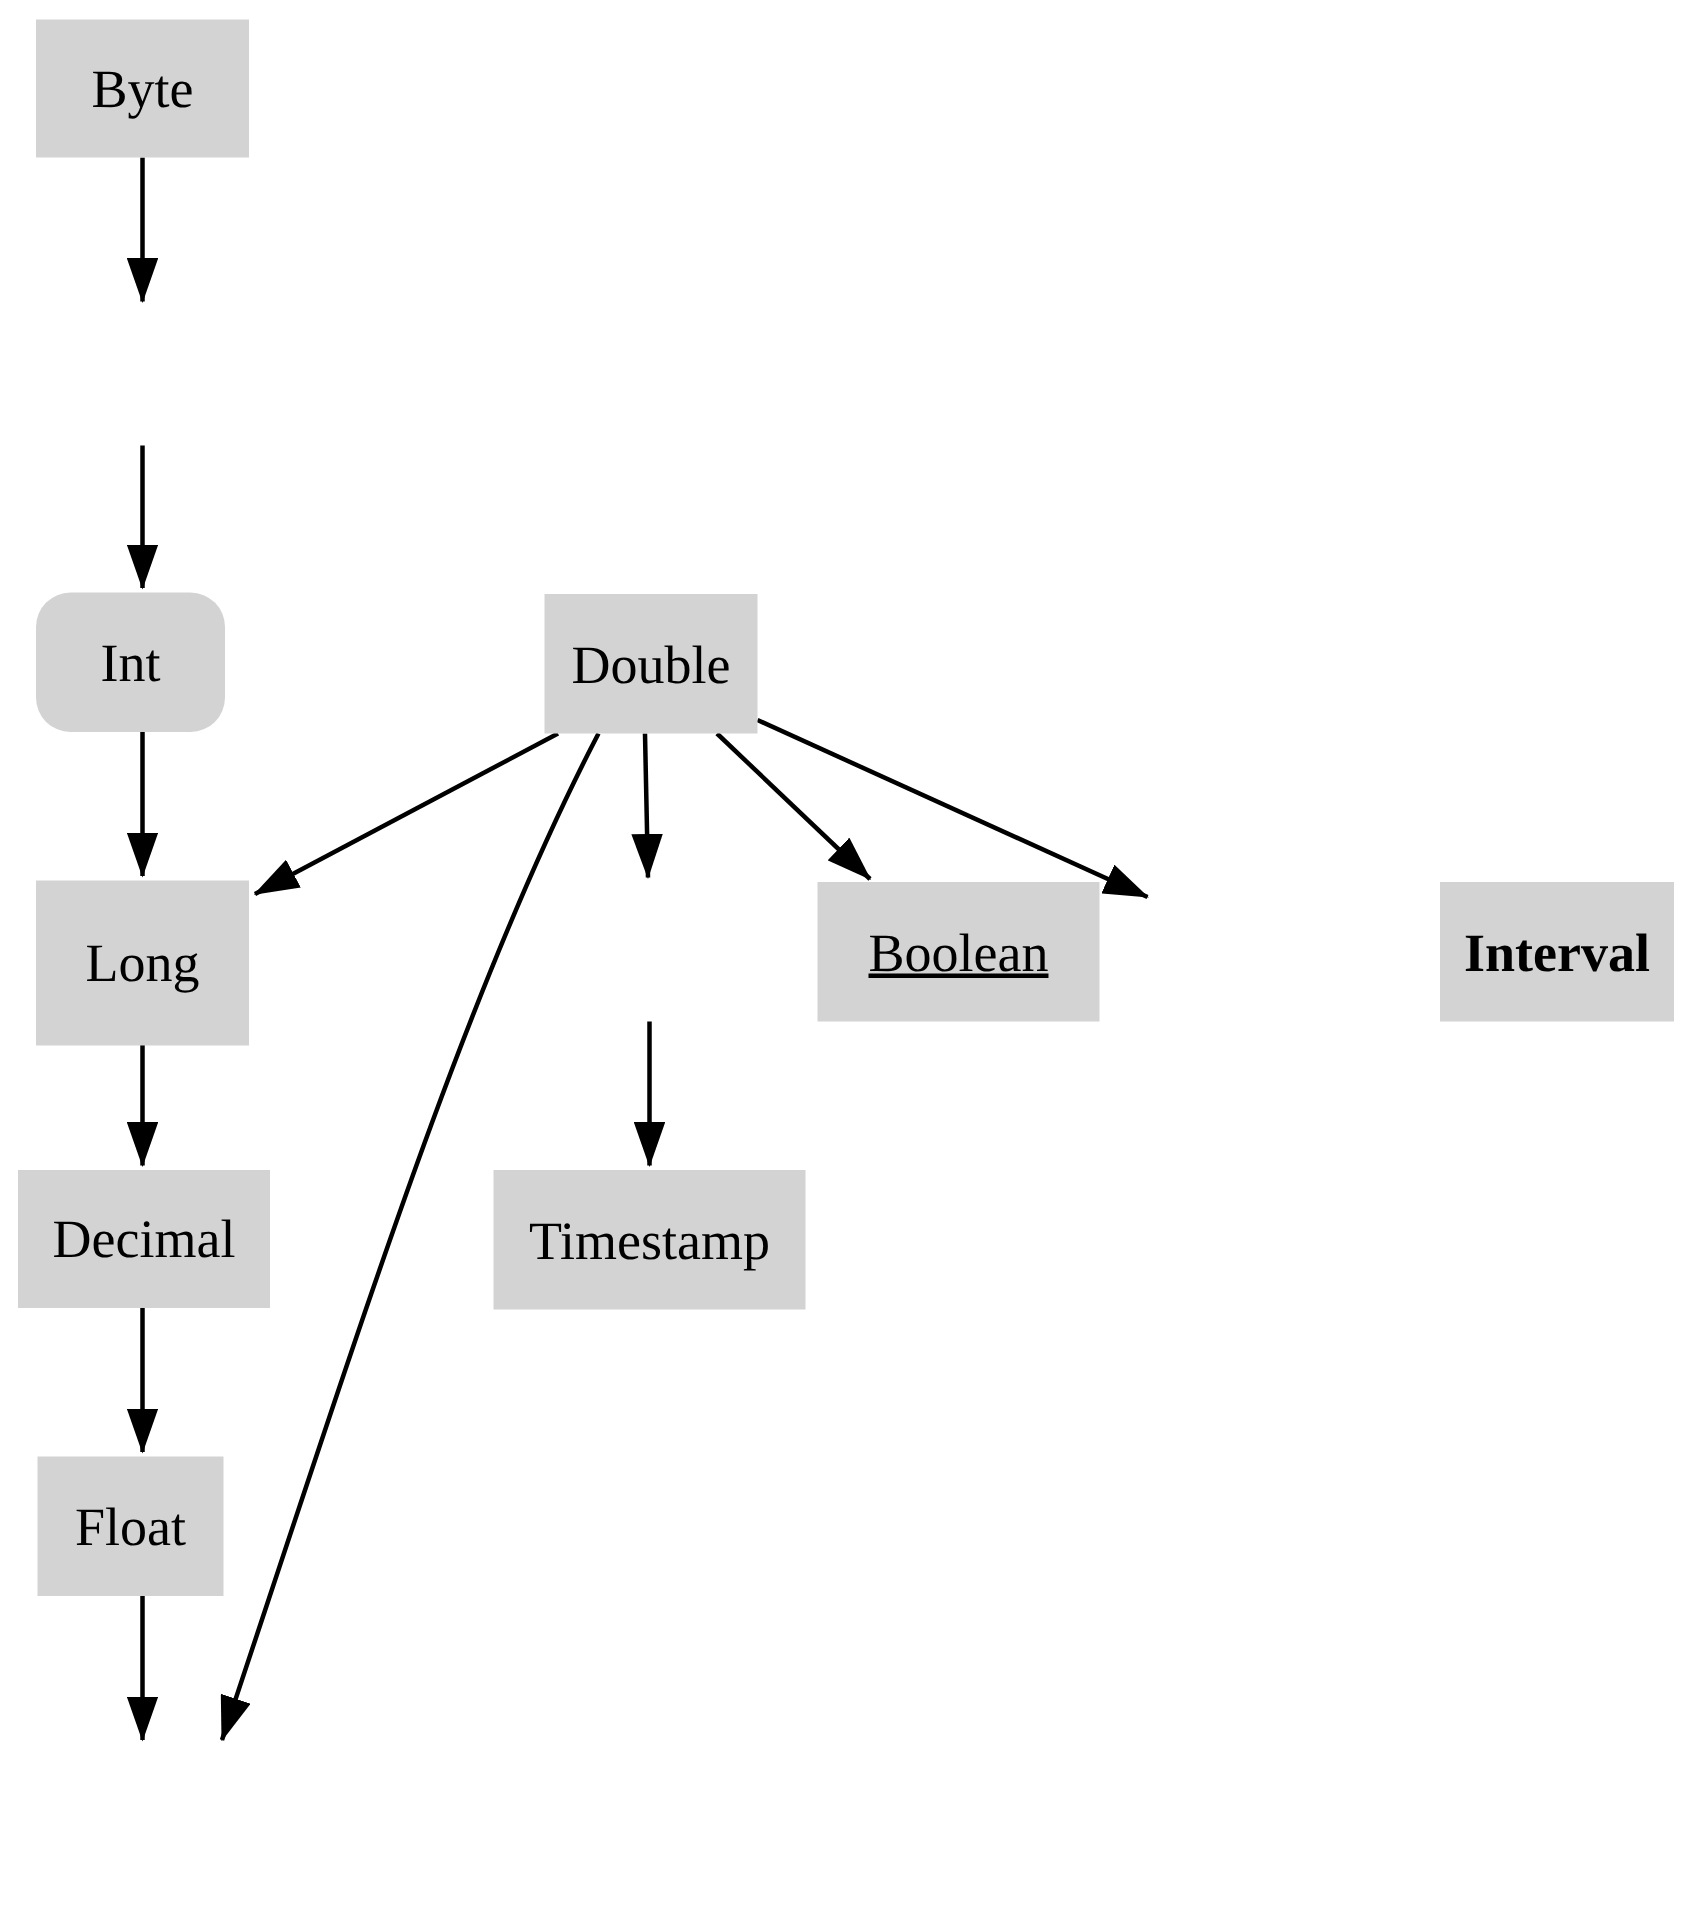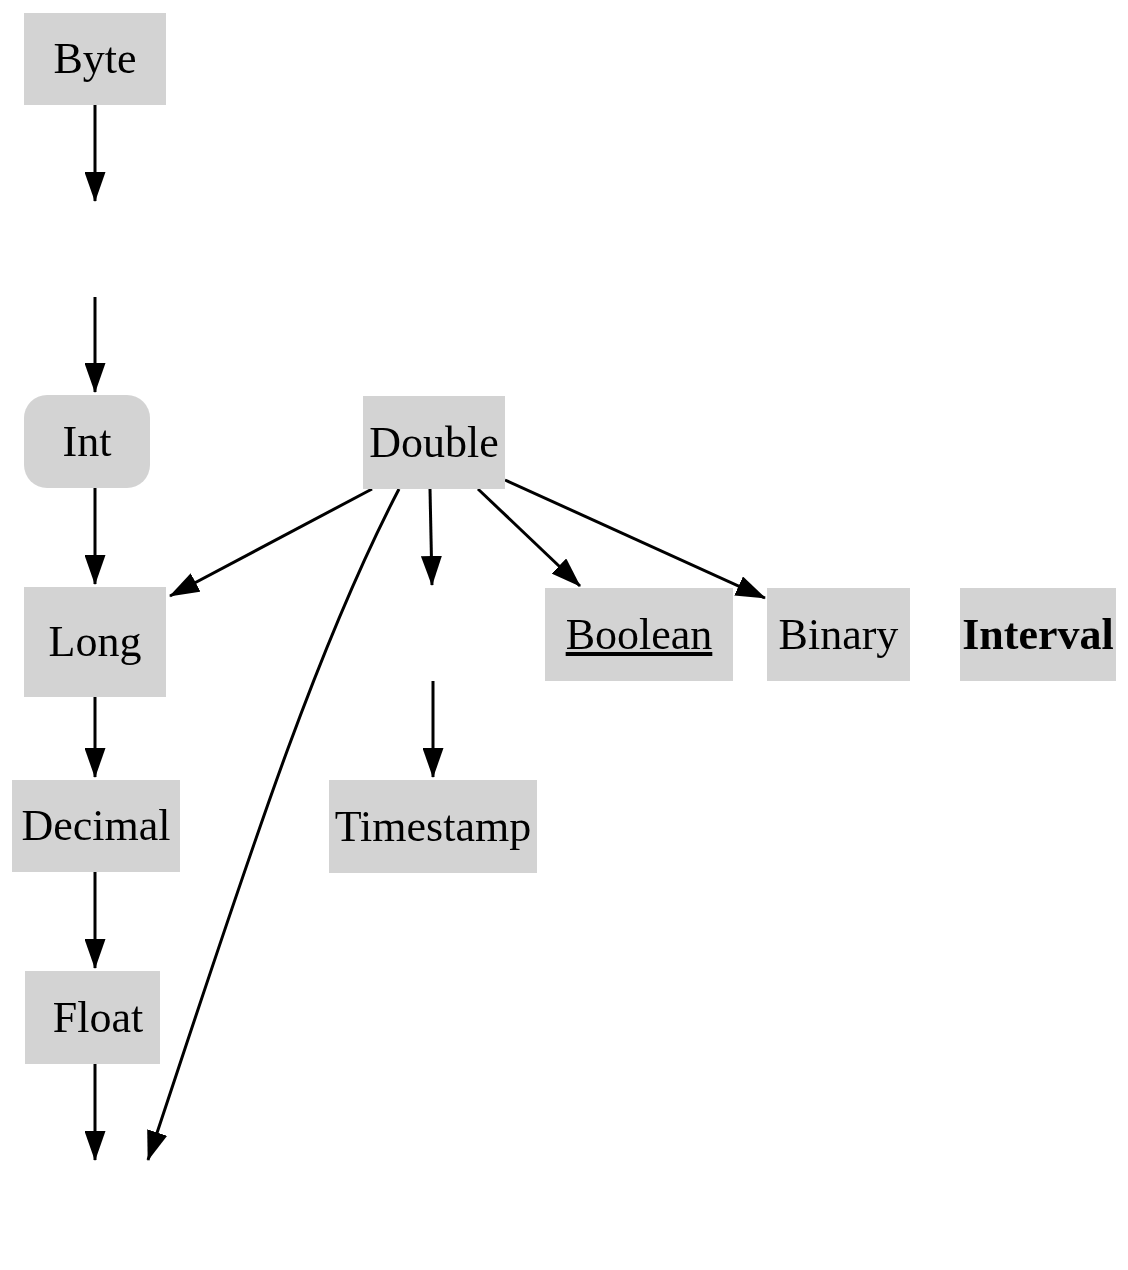--- a/index.html
+++ b/index.html
@@ -14,21 +14,21 @@
   .edges {
     position: absolute;
     left: 0; top: 0;
     width: 1128px; height: 1270px;
   }
   .edge { stroke: #000000; stroke-width: 3; fill: none; }
   .node {
     position: absolute;
     background: #d3d3d3;
     color: #000000;
-    font-size: 44px;
+    font-size: 36px;
     line-height: 1;
     display: flex;
     align-items: center;
     justify-content: center;
     white-space: nowrap;
     user-select: none;
   }
 </style>
 </head>
 <body>
@@ -63,24 +63,23 @@
 
   <div class="node" style="left:24px;  top:395px;  width:126px; height:93px;border-radius:23px;">Int</div>
 
   <div class="node" style="left:363px; top:396px;  width:142px; height:93px;">Double</div>
 
   <div class="node" style="left:24px;  top:587px;  width:142px; height:110px;">Long</div>
 
 
   <div class="node" style="left:545px; top:588px;  width:188px; height:93px;text-decoration:underline;">Boolean</div>
 
-  <div class="node" style="left:767px; top:588px;  width:143px; height:93px;">Binary</div>
 
   <div class="node" style="left:960px; top:588px;  width:156px; height:93px;font-weight:bold;">Interval</div>
 
   <div class="node" style="left:12px;  top:780px;  width:168px; height:92px;">Decimal</div>
 
   <div class="node" style="left:329px; top:780px;  width:208px; height:93px;">Timestamp</div>
 
-  <div class="node" style="left:25px;  top:971px;  width:124px; height:93px;padding-left:11px;">Float</div>
+  <div class="node" style="left:25px;  top:971px;  width:124px; height:93px;">Float</div>
 
 
 </div>
 
 </body></html>

